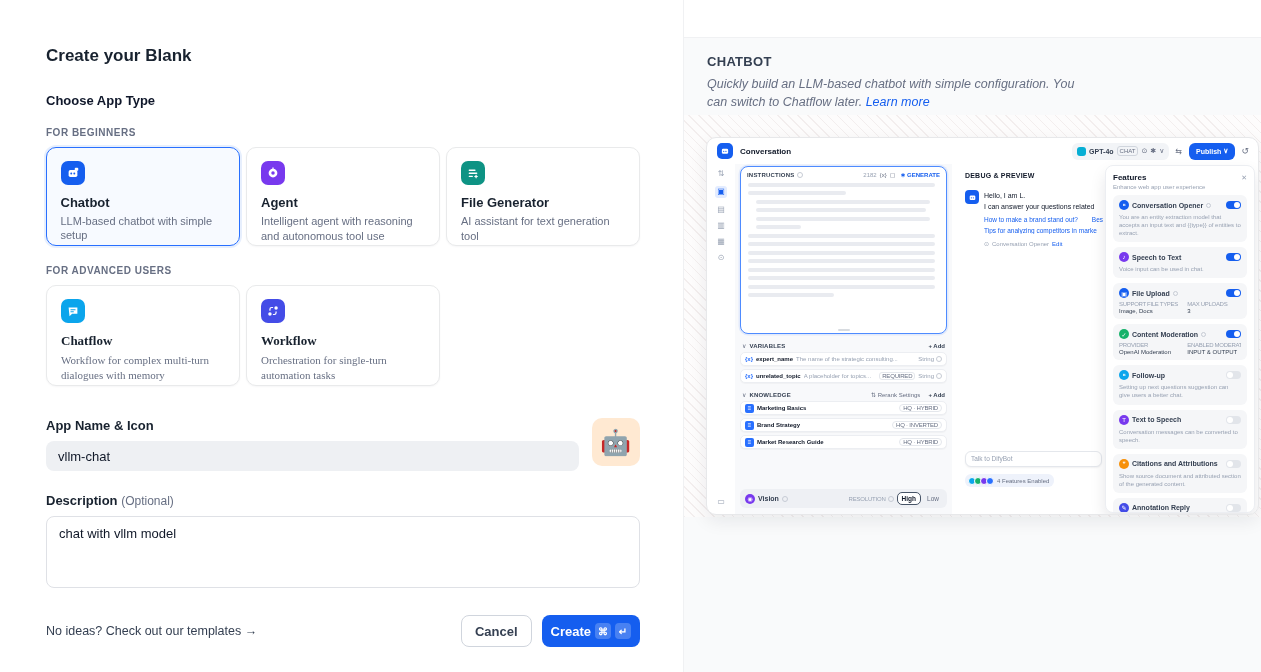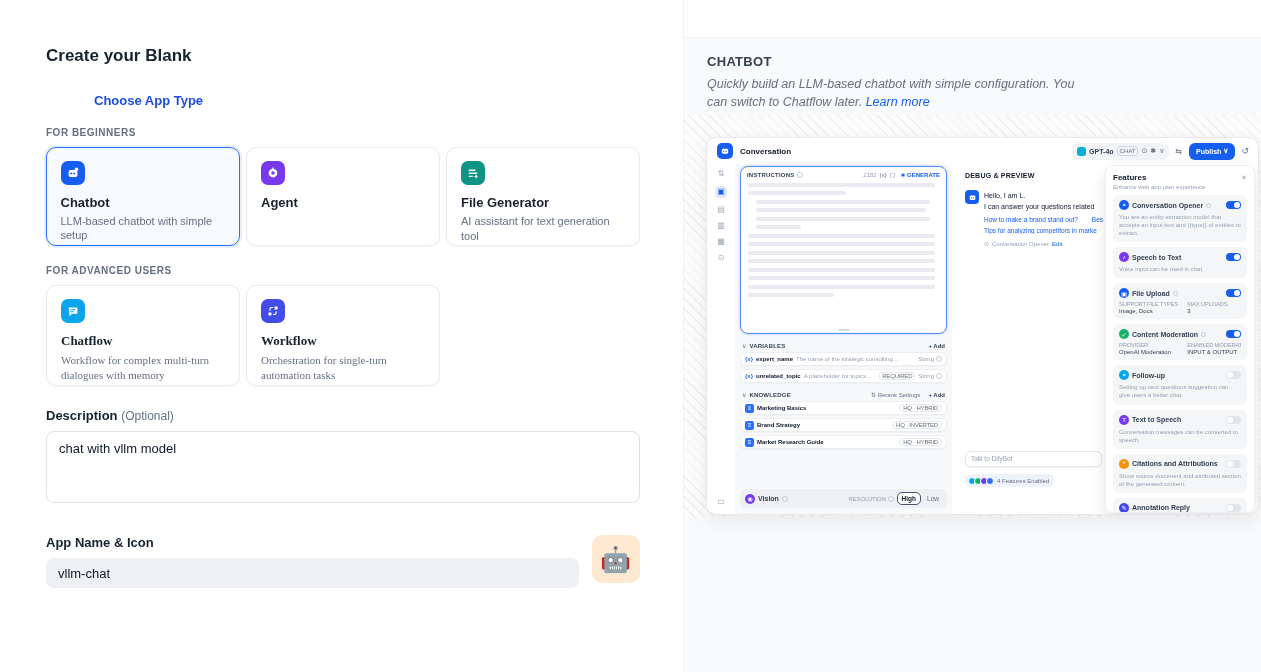--- a/index.html
+++ b/index.html
@@ -6,21 +6,21 @@
   html,body { margin:0; padding:0; }
   body {
     width:1261px; height:672px; overflow:hidden; position:relative;
     background:#fff; color:#101828;
     font-family:"Liberation Sans", sans-serif;
   }
   
   .left { position:absolute; top:0; left:0; width:683px; height:672px; background:#fff; }
   .content { margin-left:46px; width:594px; }
   .modal-title { font-size:17px; font-weight:700; color:#18222f; padding-top:46px; }
-  .section-label { font-size:13px; font-weight:700; color:#1d4ed8; margin-top:27px;margin-left:48px; }
+  .section-label { font-size:13px; font-weight:700; color:#0f172a; margin-top:27px; }
   .group-label { font-size:10px; font-weight:600; color:#676f83; letter-spacing:.5px; margin-top:19px; }
   .cards { display:flex; gap:6px; margin-top:9px; }
   .card { width:194px; border:1px solid #e9eaeb; border-radius:10px; background:#fff;
           padding:13px 14px; box-shadow:0 1px 2px rgba(16,24,40,.04); cursor:pointer; }
   .cards.row1 .card { height:99px; }
   .cards.row2 .card { height:101px;font-family:Liberation Serif, serif; }
   .card.selected { border:1.5px solid #2970ff; background:#f7faff; box-shadow:0 0 0 2px rgba(21,94,239,.10); padding:12.5px 13.5px; }
   .tile { width:24px; height:24px; border-radius:7px; display:flex; align-items:center; justify-content:center; }
   .card-name { font-size:13px; font-weight:700; color:#18222f; margin-top:10px; }
   .card-desc { font-size:11px; color:#676f83; line-height:1.32; margin-top:4px; }
@@ -184,20 +184,21 @@
       </div>
       <div class="card">
         <div class="tile" style="background:#7839ee">
           <svg width="14" height="14" viewBox="0 0 16 16">
               <circle cx="8" cy="8" r="5" fill="#fff"></circle>
               <circle cx="8" cy="8" r="2" fill="#7839ee"></circle>
               <rect x="7.3" y="1.5" width="1.4" height="2.5" rx=".7" fill="#fff"></rect>
             </svg>
         </div>
         <div class="card-name">Agent</div>
+        <div class="card-desc">Intelligent agent with reasoning and autonomous tool use</div>
       </div>
       <div class="card">
         <div class="tile" style="background:#0e9384">
           <svg width="14" height="14" viewBox="0 0 16 16">
               <rect x="3" y="4" width="8" height="1.6" rx=".8" fill="#fff"></rect>
               <rect x="3" y="7.5" width="10" height="1.6" rx=".8" fill="#fff"></rect>
               <rect x="3" y="11" width="5" height="1.6" rx=".8" fill="#fff"></rect>
               <path d="M11.5 9.5l.8 1.7 1.7.8-1.7.8-.8 1.7-.8-1.7-1.7-.8 1.7-.8z" fill="#fff"></path>
             </svg>
         </div>
@@ -225,36 +226,48 @@
               <circle cx="11.5" cy="4.5" r="2" fill="#fff"></circle>
               <circle cx="4.5" cy="11.5" r="2" fill="#fff"></circle>
               <path d="M4.5 7V6a2 2 0 012-2h1M11.5 9v1a2 2 0 01-2 2h-1" stroke="#fff" stroke-width="1.4" fill="none" stroke-linecap="round"></path>
             </svg>
         </div>
         <div class="card-name">Workflow</div>
         <div class="card-desc">Orchestration for single-turn automation tasks</div>
       </div>
     </div>
 
-    <div class="field-row" style="margin-top:22px">
-      <div class="field-label">
-        <span>Description</span>
-        <span class="optional">(Optional)</span>
-      </div>
-      <textarea class="desc-area" style="">chat with vllm model</textarea>
-    </div>
-
     <div class="field-row">
       <div class="field-label">App Name &amp; Icon</div>
       <input class="name-input" type="text" value="vllm-chat" style="">
       <div class="emoji-box">
         <span>🤖</span>
       </div>
     </div>
 
+    <div class="field-row" style="margin-top:22px">
+      <div class="field-label">
+        <span>Description</span>
+        <span class="optional">(Optional)</span>
+      </div>
+      <textarea class="desc-area" style="">chat with vllm model</textarea>
+    </div>
+
+    <div class="footer">
+      <span class="templates-link">
+        <span>No ideas? Check out our templates</span>
+        <span>→</span>
+      </span>
+      <button class="btn-cancel">Cancel</button>
+      <button class="btn-create">
+        <span>Create</span>
+        <span class="kbd">⌘</span>
+        <span class="kbd">↵</span>
+      </button>
+    </div>
   </div>
 </div>
 
 <div class="right">
   <div class="right-top"></div>
   <div class="preview-head">
     <div class="preview-heading">CHATBOT</div>
     <div class="preview-desc">
       <span>Quickly build an LLM-based chatbot with simple configuration. You can switch to Chatflow later.</span>
       <span class="learn-link">Learn more</span>

